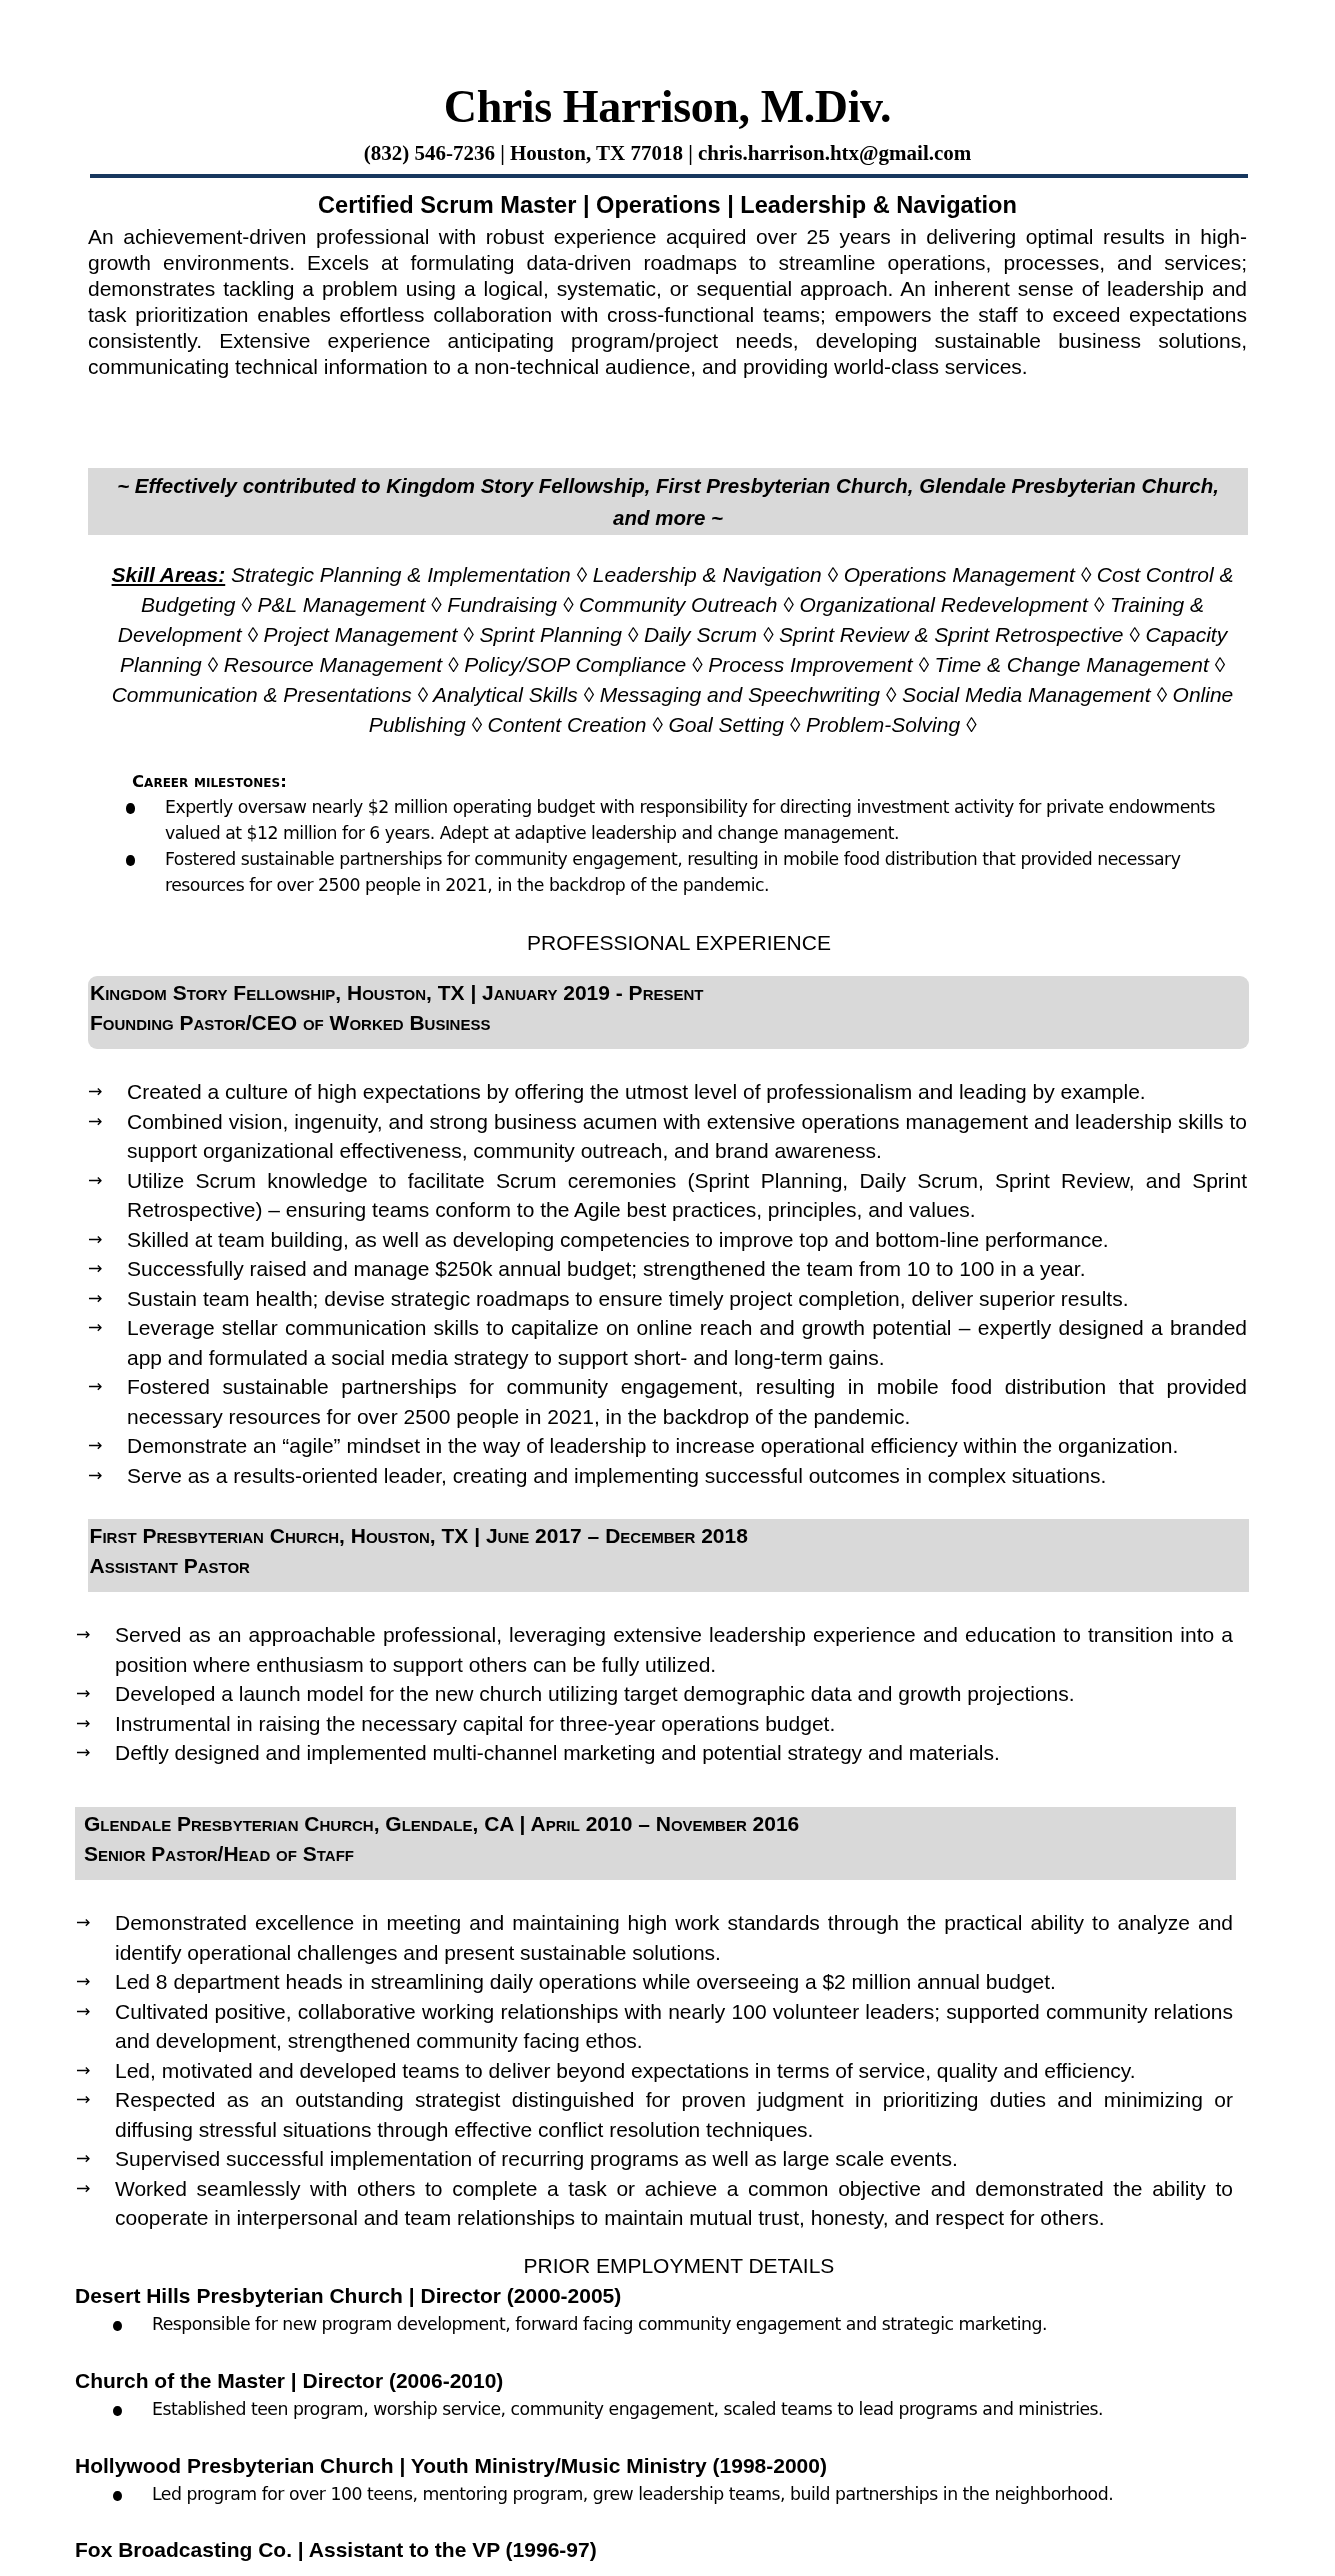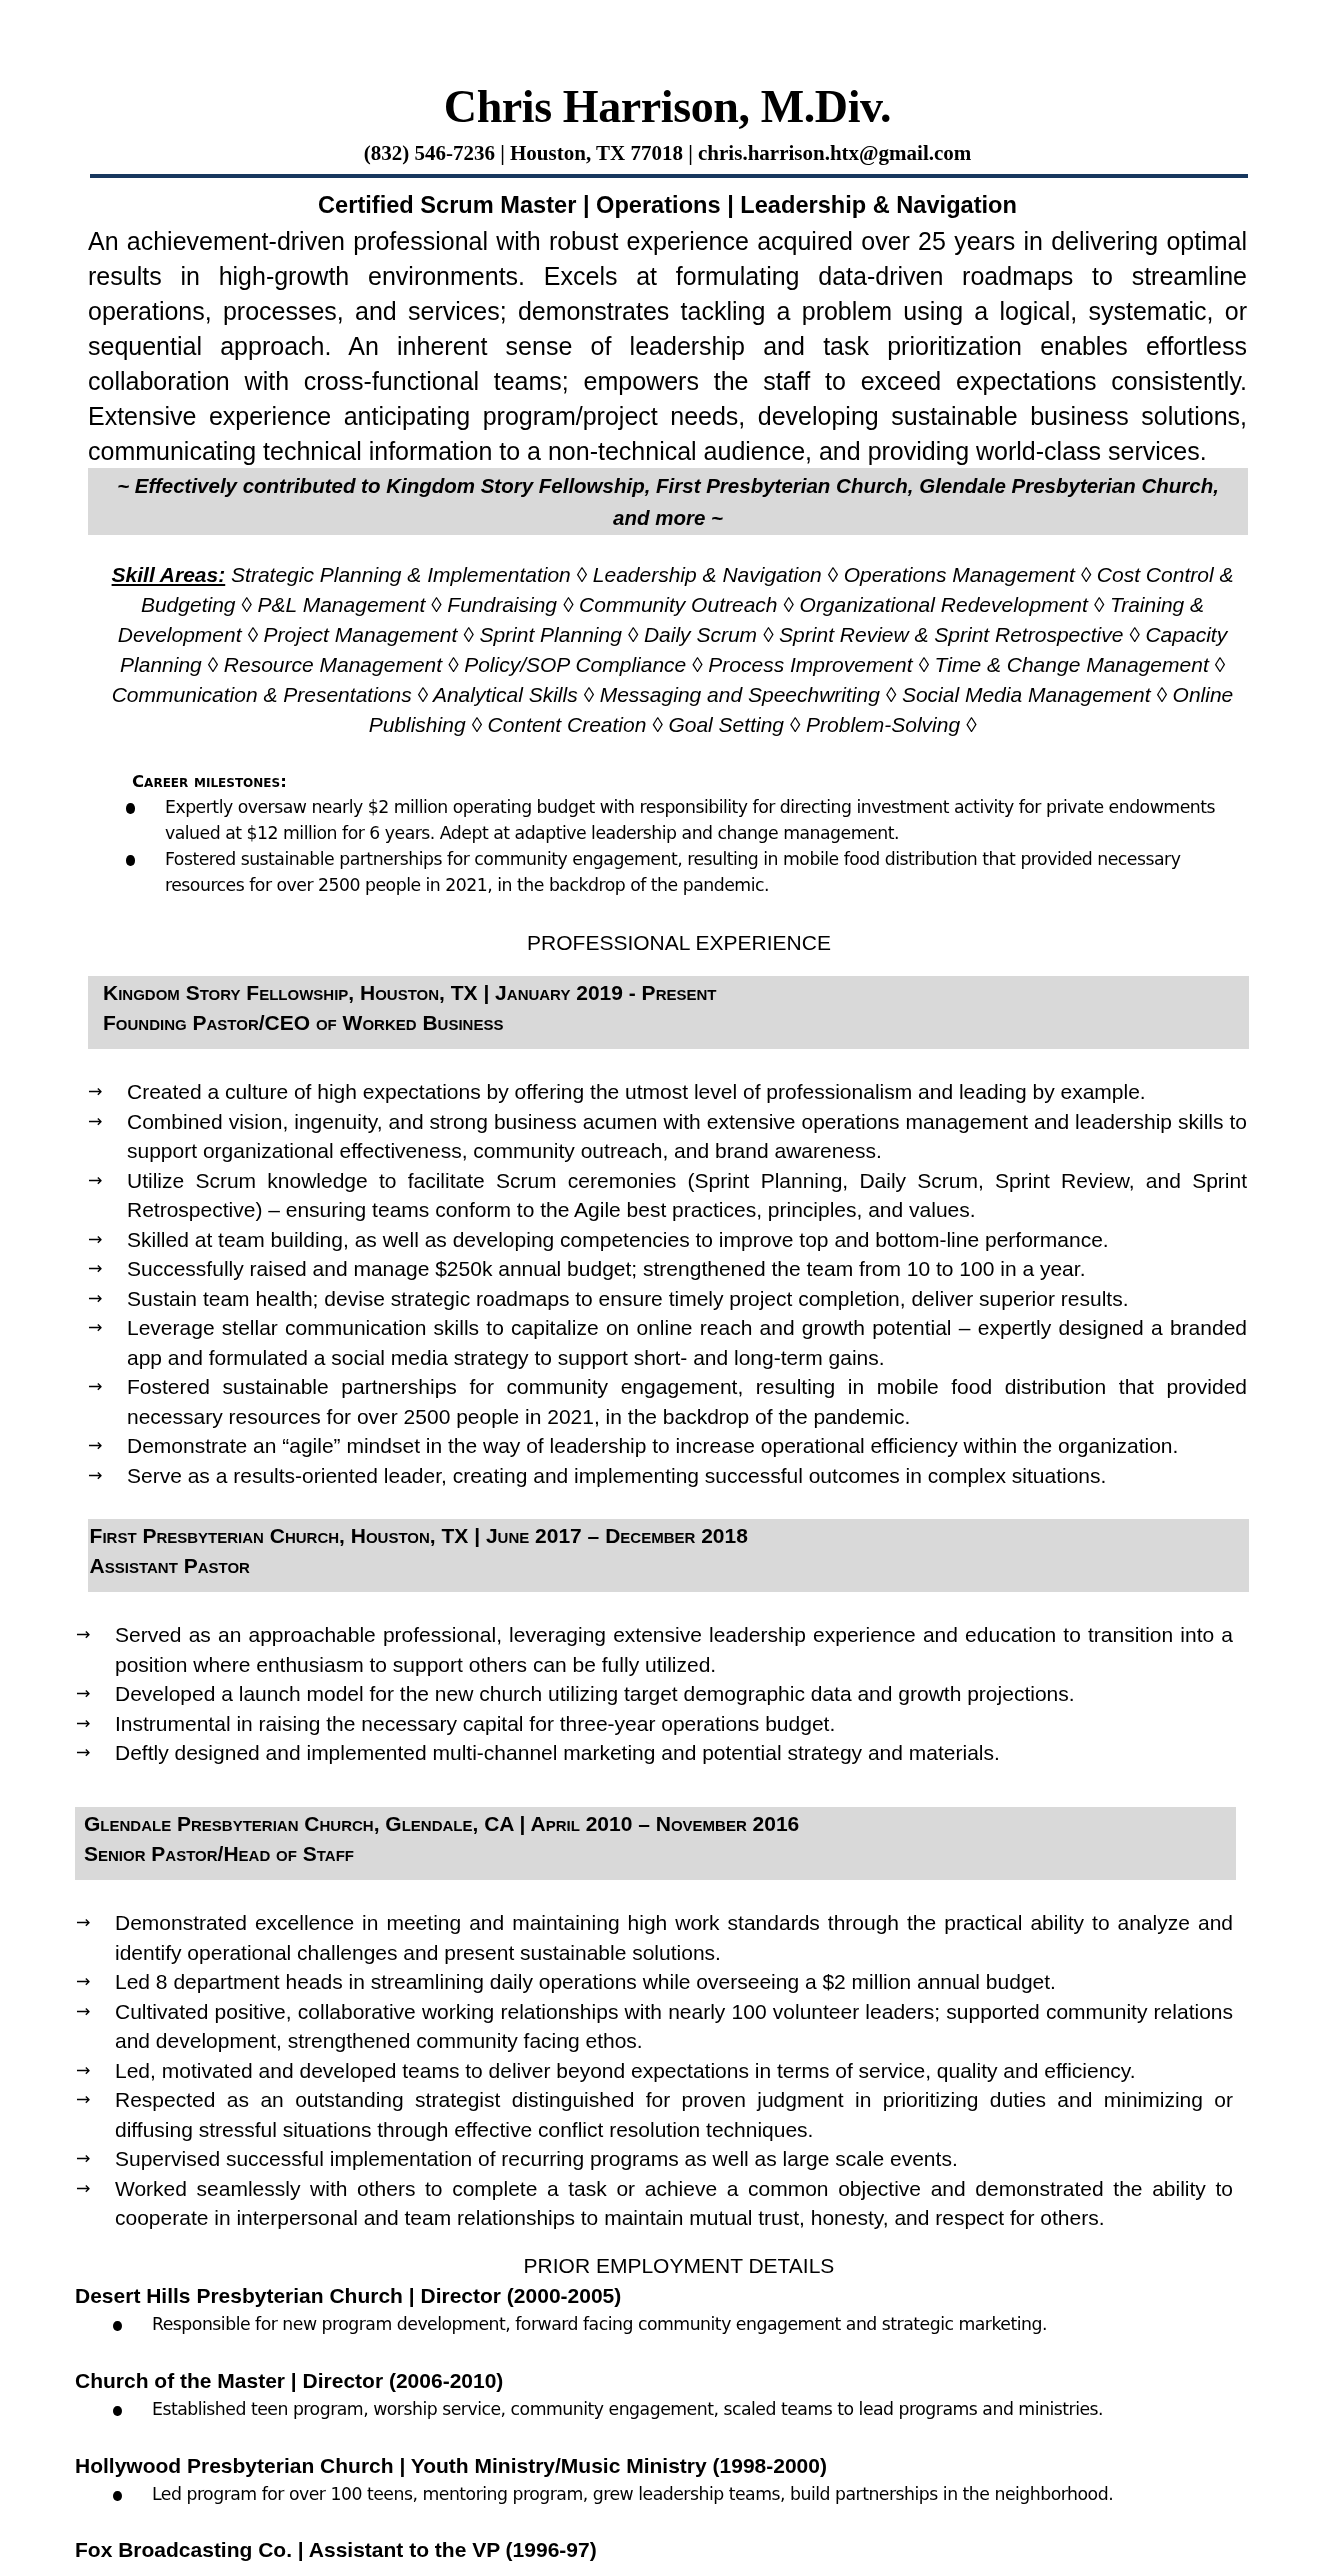--- a/index.html
+++ b/index.html
@@ -38,22 +38,22 @@
   }
   .headline {
     position: absolute; top: 189px; left: 0; width: 1335px;
     text-align: center;
     font-weight: bold;
     font-size: 23.6px;
     line-height: 33px;
   }
   .summary {
     position: absolute; top: 224px; left: 88px; width: 1159px;
-    font-size: 25px;
-    line-height: 35px;
+    font-size: 21px;
+    line-height: 26px;
     text-align: justify;
   }
 
   
   .banner {
     position: absolute; top: 468px; left: 88px; width: 1160px; height: 67px;
     background: #d9d9d9;
     text-align: center;
     font-weight: bold;
     font-style: italic;
@@ -179,21 +179,21 @@
       <span>Expertly oversaw nearly $2 million operating budget with responsibility for directing investment activity for private endowments valued at $12 million for 6 years. Adept at adaptive leadership and change management.</span>
     </li>
     <li>
       <span class="dot"></span>
       <span>Fostered sustainable partnerships for community engagement, resulting in mobile food distribution that provided necessary resources for over 2500 people in 2021, in the backdrop of the pandemic.</span>
     </li>
   </ul>
 
   <div class="section-title" style="top:929px;">PROFESSIONAL EXPERIENCE</div>
 
-  <div class="job-band" style="top:976px; left:88px; width:1161px; height:73px; padding-left:15px;">
+  <div class="job-band" style="top:976px; left:88px; width:1161px; height:73px; padding-left:2px;border-radius:9px;">
     <span class="line">Kingdom Story Fellowship, Houston, TX | January 2019 - Present</span>
     <span class="line">Founding Pastor/CEO of Worked Business</span>
   </div>
   <ul class="duties" id="duties-0" style="top:1077px; left:88px; width:1159px;">
       <li style="padding-left: 39px;"><span class="arrow" style="left: 0px;">→</span><span>Created a culture of high expectations by offering the utmost level of professionalism and leading by example.</span></li>
       <li style="padding-left: 39px;"><span class="arrow" style="left: 0px;">→</span><span>Combined vision, ingenuity, and strong business acumen with extensive operations management and leadership skills to support organizational effectiveness, community outreach, and brand awareness.</span></li>
       <li style="padding-left: 39px;"><span class="arrow" style="left: 0px;">→</span><span>Utilize Scrum knowledge to facilitate Scrum ceremonies (Sprint Planning, Daily Scrum, Sprint Review, and Sprint Retrospective) – ensuring teams conform to the Agile best practices, principles, and values.</span></li>
       <li style="padding-left: 39px;"><span class="arrow" style="left: 0px;">→</span><span>Skilled at team building, as well as developing competencies to improve top and bottom-line performance.</span></li>
       <li style="padding-left: 39px;"><span class="arrow" style="left: 0px;">→</span><span>Successfully raised and manage $250k annual budget; strengthened the team from 10 to 100 in a year.</span></li>
       <li style="padding-left: 39px;"><span class="arrow" style="left: 0px;">→</span><span>Sustain team health; devise strategic roadmaps to ensure timely project completion, deliver superior results.</span></li>

